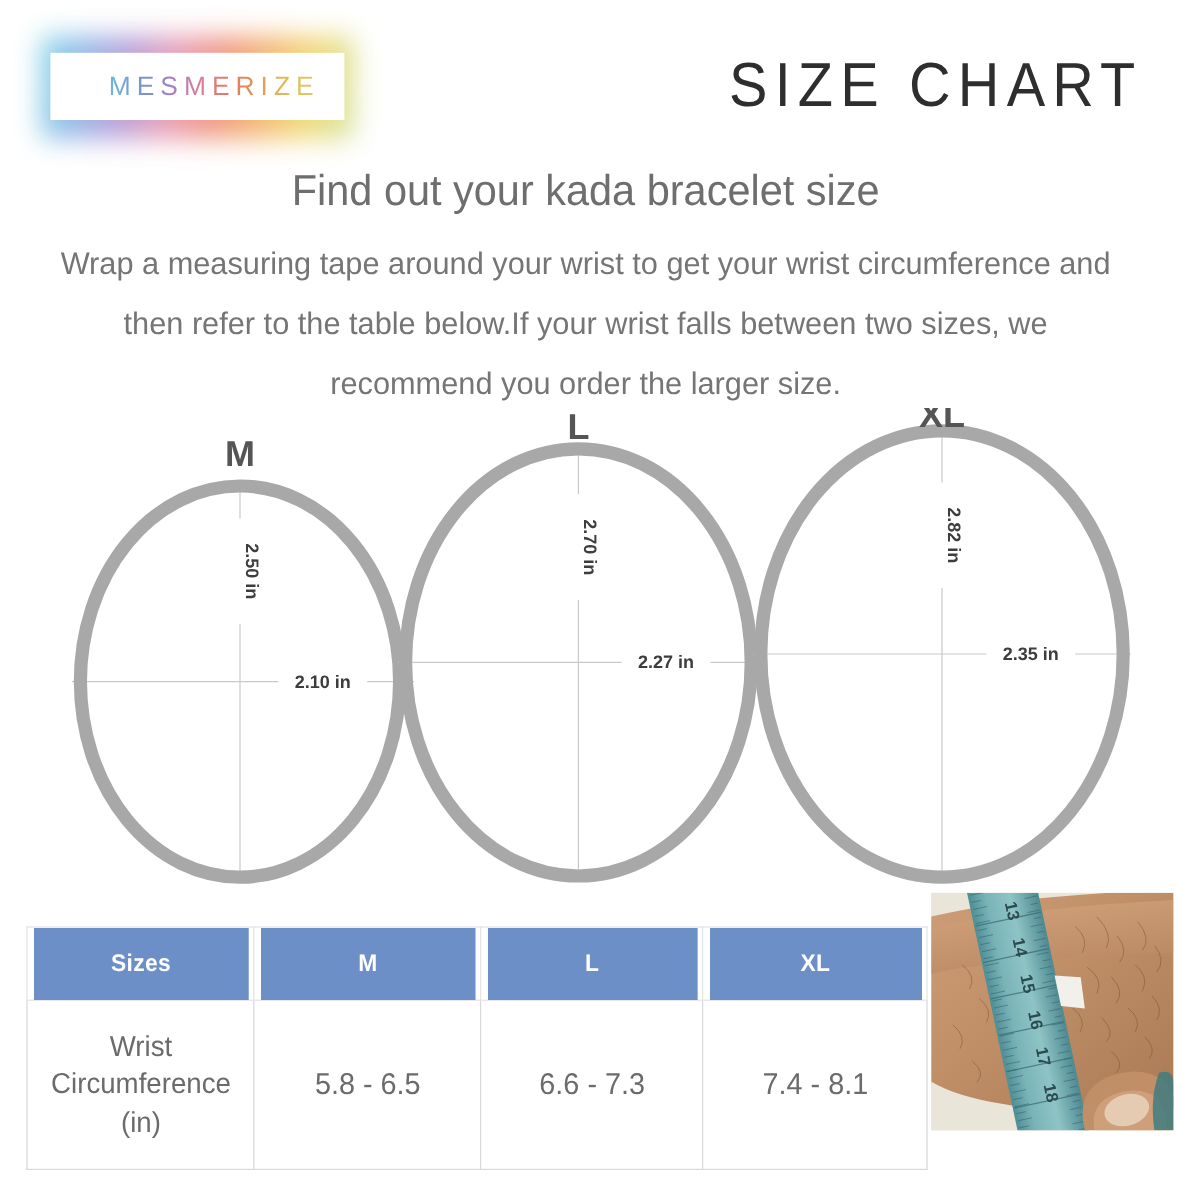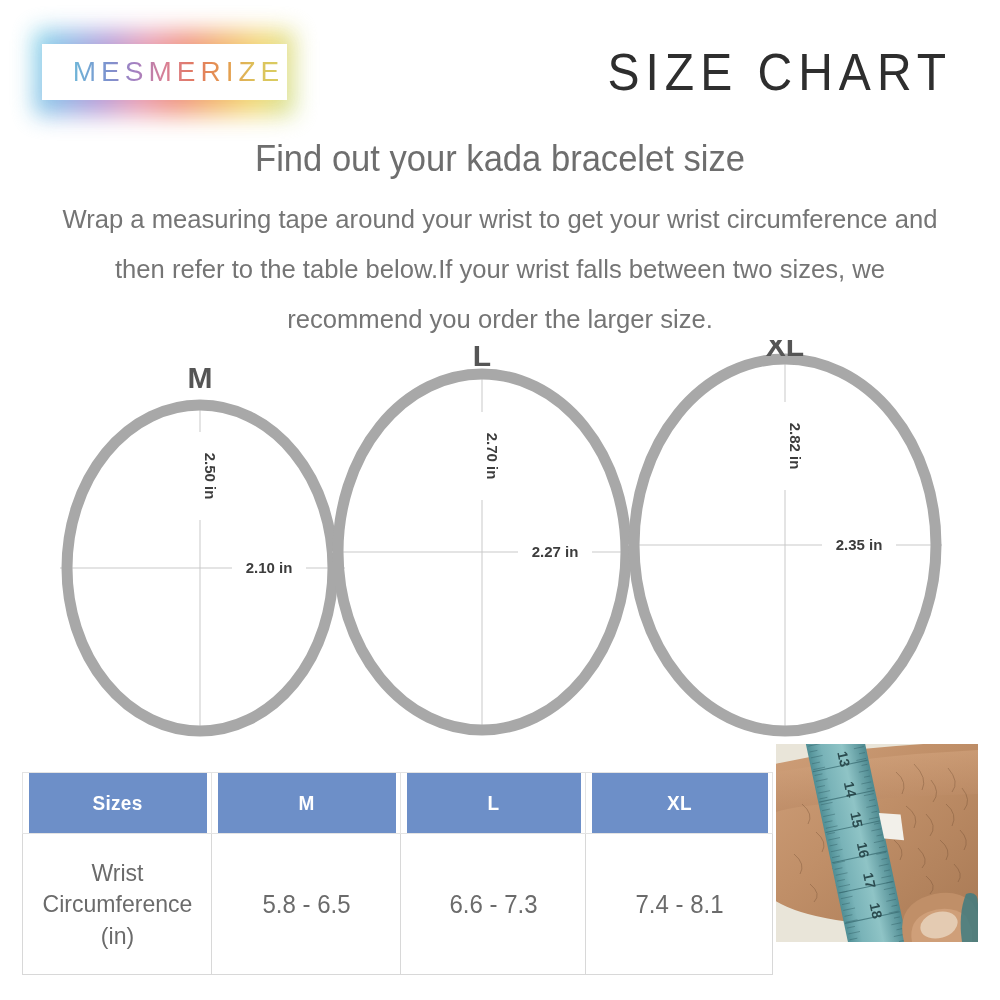--- a/index.html
+++ b/index.html
@@ -43,21 +43,21 @@
     left: 0; top: 6px;
     width: 100%;
     height: 56px;
     background: #ffffff;
     display: flex;
     align-items: center;
     justify-content: center;
   }
   #logo-word {
     font-family: "Liberation Sans", sans-serif;
-    font-size: 28px;
+    font-size: 22px;
     font-weight: 300;
     letter-spacing: 5px;
     background: linear-gradient(90deg,
         #6fb6d8 0%, #7b93cf 16%, #a57fc0 30%,
         #d97f94 44%, #e2795f 58%, #e59a4e 72%,
         #ddc05a 86%, #d8cf63 100%);
     -webkit-background-clip: text;
     background-clip: text;
     color: transparent;
     -webkit-text-fill-color: transparent;
@@ -75,21 +75,21 @@
     letter-spacing: 6px;
     color: #2e2e2e;
     white-space: nowrap;
     transform: scaleY(1.08);
     transform-origin: right top;
   }
 
   
   #intro {
     position: absolute;
-    left: 48px;
+    left: 36px;
     top: 138px;
     width: 904px;
     text-align: center;
   }
   #intro-heading {
     font-size: 36px;
     color: #6e6e6e;
     font-weight: 400;
     letter-spacing: 0px;
     transform: scaleX(0.96);

